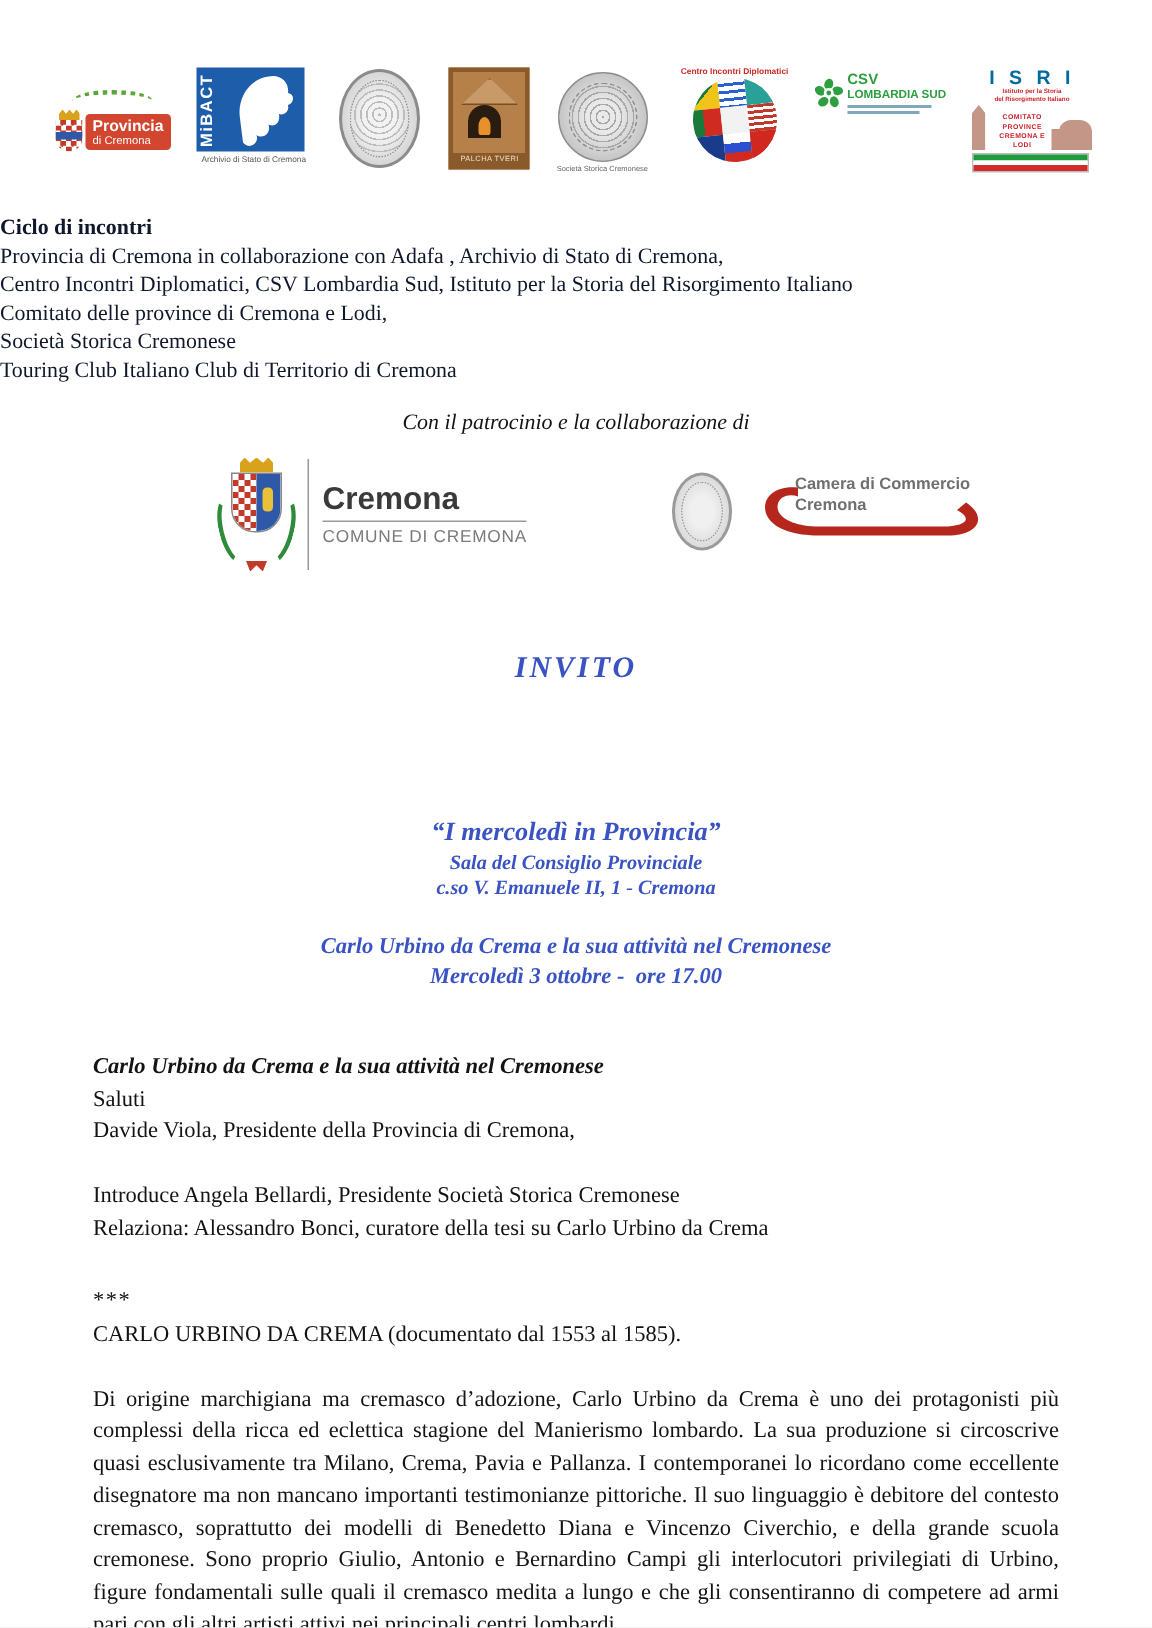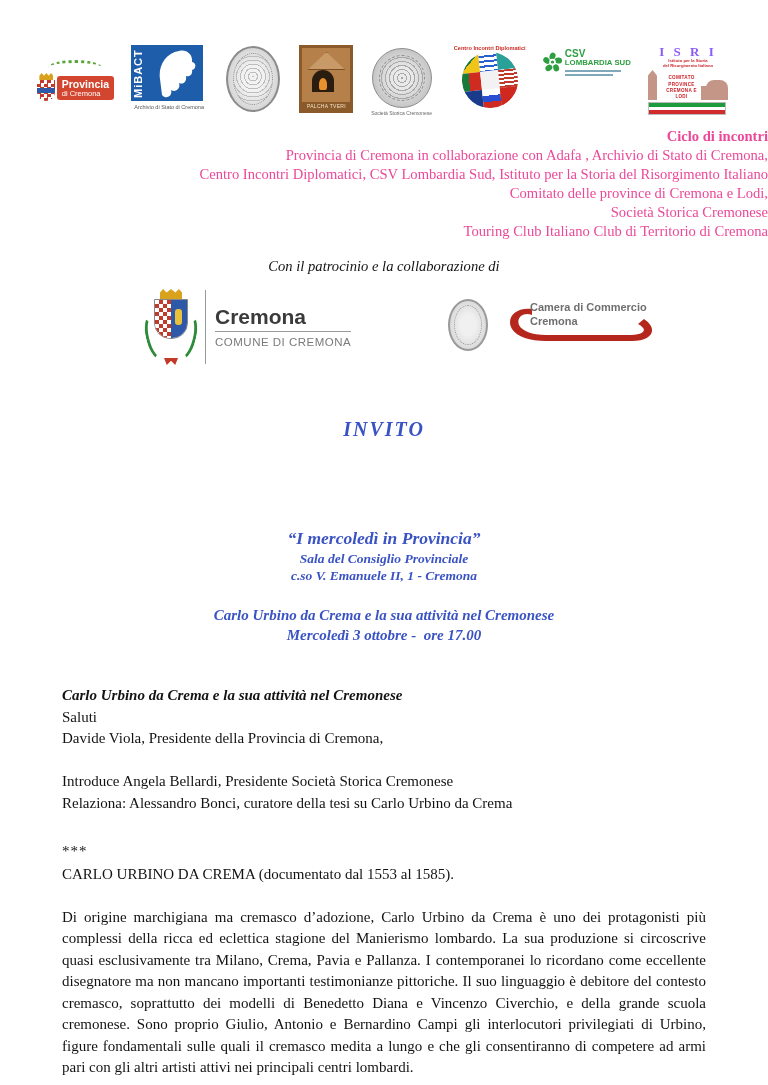--- a/index.html
+++ b/index.html
@@ -92,33 +92,33 @@
   .lg-csv{width:88px;margin-top:4px;text-align:left;}
   .csv-row{display:flex;align-items:flex-start;gap:3px;}
   .csv-text .a{font-size:10px;font-weight:bold;color:#2f9e41;line-height:1;}
   .csv-text .b{font-size:7.8px;font-weight:bold;color:#2f9e41;white-space:nowrap;line-height:1.15;}
   .csv-bars{margin-top:2px;}
   .csv-bars i{display:block;height:2.5px;background:#7fa8b8;margin-bottom:1.5px;width:56px;}
   .csv-bars i:last-child{width:48px;}
 
   
   .lg-isri{width:80px;}
-  .isri-acr{font-family:Liberation Serif, serif;font-size:13px;font-weight:bold;color:#8b5cf6;
+  .isri-acr{font-family:Liberation Sans, sans-serif;font-size:13px;font-weight:bold;color:#0369a1;
             letter-spacing:3px;line-height:1;}
   .isri-sub{font-size:4.2px;font-weight:bold;color:#cc2229;line-height:1.2;white-space:nowrap;}
   .isri-mid{display:flex;justify-content:space-between;align-items:flex-end;margin-top:2px;height:30px;}
   .isri-tower{width:9px;height:30px;background:#c49687;clip-path:polygon(0 100%,0 18%,50% 0,100% 18%,100% 100%);}
   .isri-com{font-size:4.6px;font-weight:bold;color:#cc2229;line-height:1.35;width:36px;letter-spacing:.3px;}
   .isri-church{width:22px;height:20px;background:#c49687;border-radius:8px 8px 0 0;position:relative;}
   .isri-church:after{content:"";position:absolute;left:-5px;bottom:0;width:8px;height:14px;background:#c49687;}
   .isri-flag{margin-top:2px;height:11px;width:76px;display:flex;flex-direction:column;border:1px solid #bbb;}
   .isri-flag i{flex:1;} .if-g{background:#1f9b3d;} .if-w{background:#fff;} .if-r{background:#d22b2b;}
 
   
-  .header-block{margin-top:4px;text-align:right;font-size:14.6px;line-height:19px;color:#ec4899;}
+  .header-block{margin-top:20px;text-align:left;font-size:14.6px;line-height:19px;color:#0f172a;}
   .header-block .hline{white-space:nowrap;}
   .series-title{font-weight:bold;}
 
   .patrocinio{margin-top:17px;text-align:center;font-style:italic;font-size:14.6px;}
 
   
   .patron-row{position:relative;height:95px;margin-top:12px;}
   .comune{position:absolute;left:146px;top:2px;display:flex;align-items:center;gap:9px;
           font-family:"Liberation Sans",sans-serif;}
   .crest{position:relative;width:50px;height:76px;}

